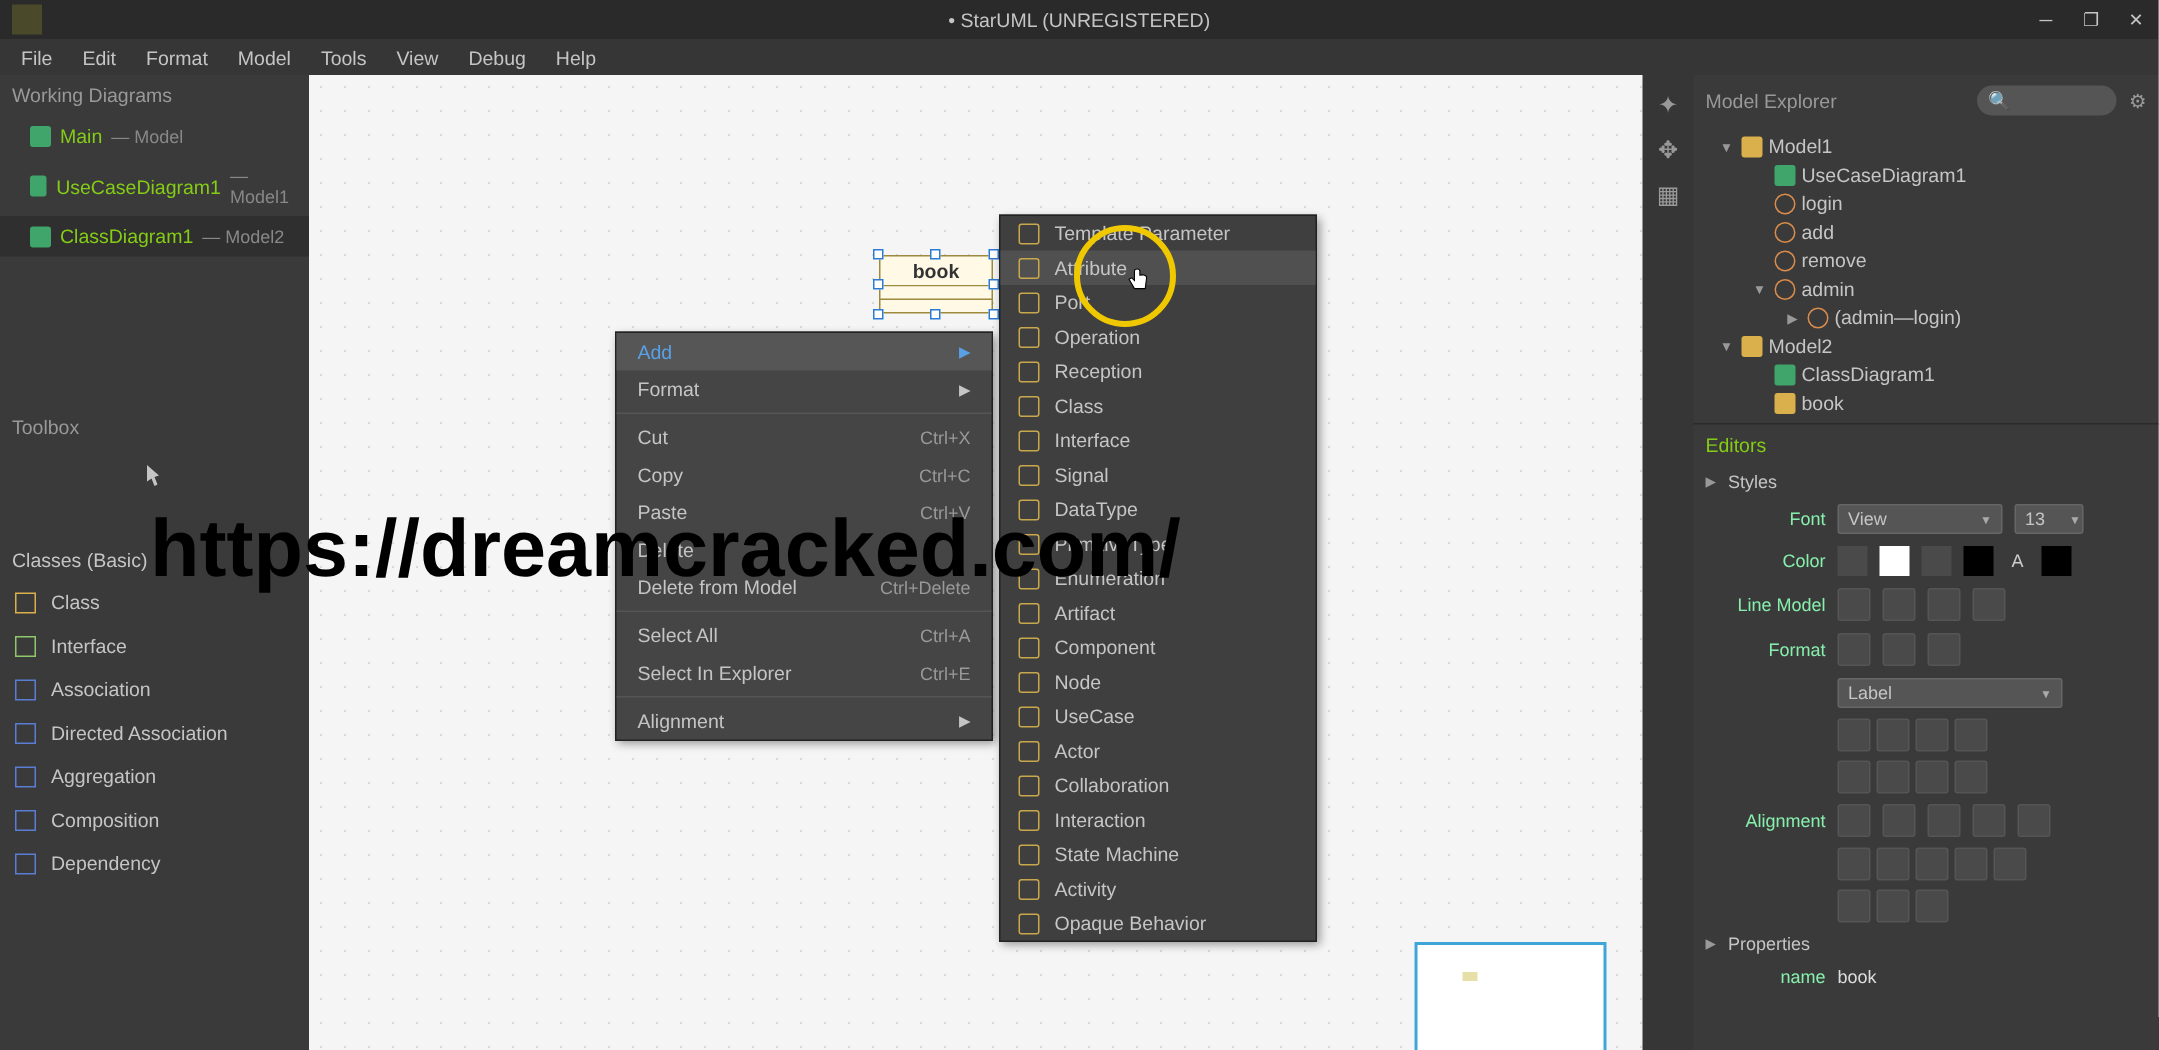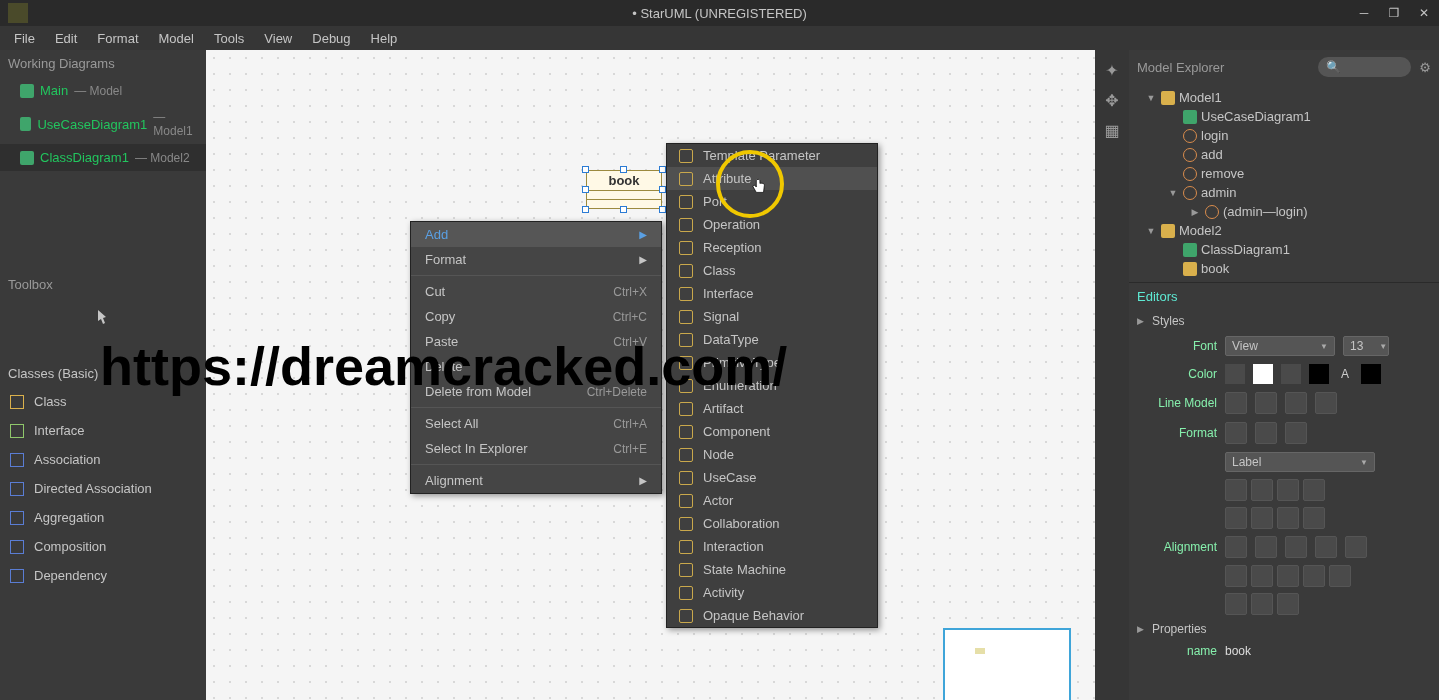--- a/index.html
+++ b/index.html
@@ -15,21 +15,21 @@
 .menubar .mitem { padding: 3px 10px; color: #c5c5c5; font-size: 13px; cursor: pointer; }
 
 .maingrid { display: flex; height: calc(700px - 50px); }
 
 
 .leftpanel { width: 206px; background: #3a3a3a; display: flex; flex-direction: column; }
 .phead { padding: 6px 8px; color: #999; font-size: 13px; }
 .wd-item { display: flex; align-items: center; padding: 6px 8px 6px 20px; gap: 6px; }
 .wd-item.sel { background: #2f2f2f; }
 .wd-item .ic { width: 14px; height: 14px; background: #3fa56b; border-radius: 2px; }
-.wd-name { color: #22c55e; }
+.wd-name { color: #84cc16; }
 .wd-sub { color: #888; font-size: 12px; }
 .tb-head { padding: 6px 8px; color: #999; }
 .tb-arrow { height: 26px; display:flex; align-items:center; justify-content:center; margin:6px 90px; }
 .tb-section { padding: 6px 8px; color: #c5c5c5; display:flex; justify-content:space-between; align-items:center;margin-top:24px; }
 .tb-item { display:flex; align-items:center; gap:10px; padding: 7px 10px; color:#c5c5c5; }
 .tb-item .tic { width:14px; height:14px; }
 
 
 .canvaswrap { flex:1; background:#f5f5f5; position:relative; }
 .dottedgrid { position:absolute; inset:0; background-image: radial-gradient(#d8d8d8 1px, transparent 1px); background-size: 16px 16px; }
@@ -61,21 +61,21 @@
 .me-head { display:flex; align-items:center; padding:7px 8px; gap:8px; }
 .me-head .lbl { color:#999; flex:0; white-space:nowrap; }
 .me-search { flex:1; background:#555; border-radius:10px; height:20px; display:flex; align-items:center; padding:0 8px; }
 .me-search .sic { color:#999; font-size:12px; }
 .me-gear { color:#999; }
 .tree { padding:4px 0; font-size:13px; }
 .titem { display:flex; align-items:center; gap:4px; padding:2px 8px 2px 0; color:#c5c5c5; }
 .titem .chev { width:12px; text-align:center; color:#999; font-size:9px; }
 .titem .tic { width:14px; height:14px; }
 
-.editors-hd { padding:6px 8px; color:#5eead4; border-top:1px solid #2a2a2a; }
+.editors-hd { padding:6px 8px; color:#84cc16; border-top:1px solid #2a2a2a; }
 .frow { display:flex; align-items:center; padding:4px 8px; gap:8px; font-size:12px; }
 .frow .flabel { width:80px; text-align:right; color:#86efac; }
 .sel-box { background:#555; border:1px solid #666; padding:2px 6px; border-radius:2px; display:flex; align-items:center; gap:8px; }
 .sel-box .chv { font-size:8px; color:#aaa; }
 .sw { width:20px; height:20px; }
 .sw.white { background:#fff; }
 .sw.black { background:#000; }
 .btnrow { display:flex; gap:4px; padding:3px 0 3px 96px; }
 .sbtn { width:22px; height:22px; background:#4a4a4a; border:1px solid #555; border-radius:2px; }
 

